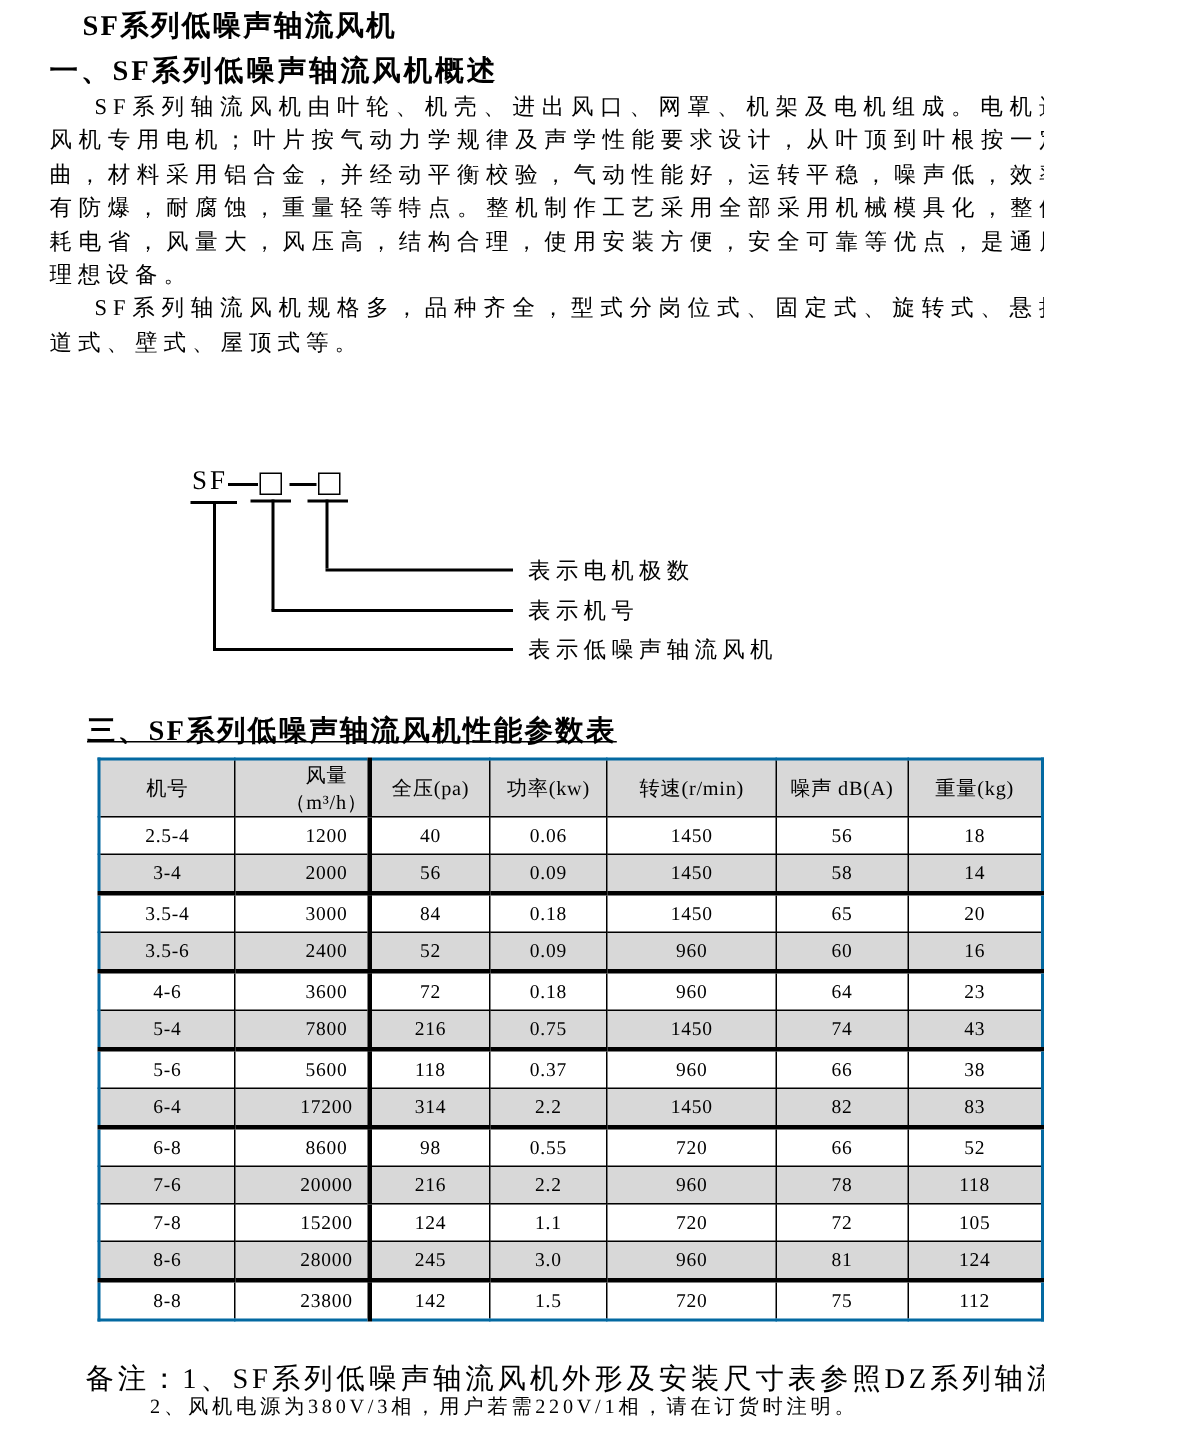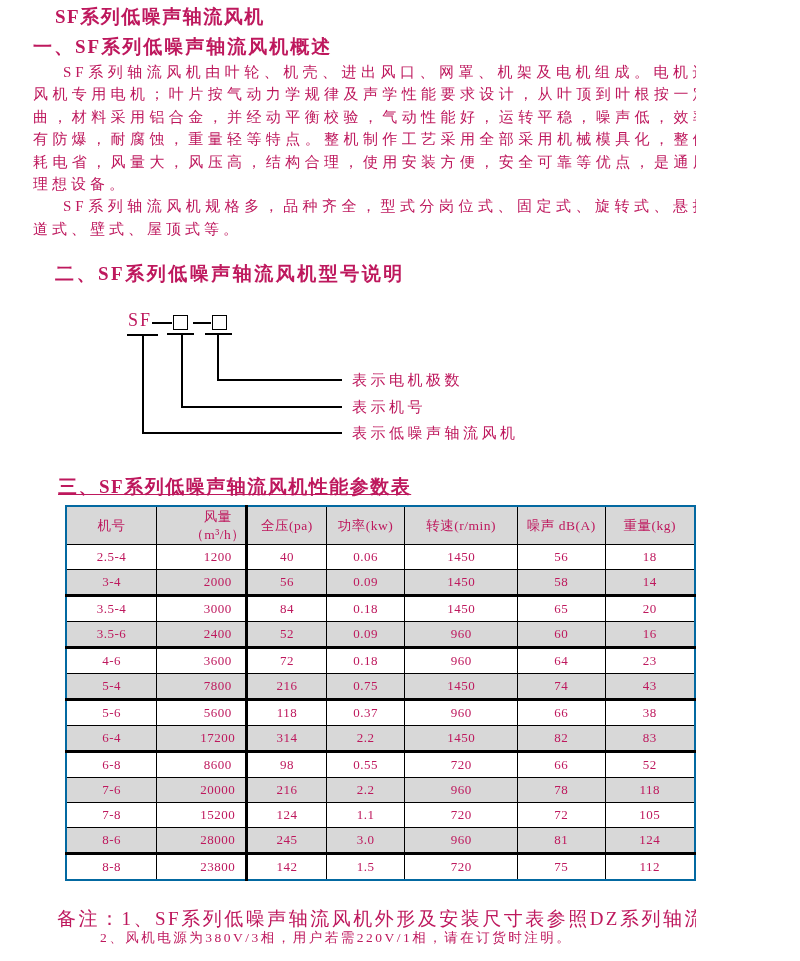--- a/index.html
+++ b/index.html
@@ -1,18 +1,18 @@
 <!DOCTYPE html>
 <html><head>
 <meta charset="utf-8">
 <style>
   html,body { margin:0; padding:0; background:#ffffff; }
   .page {
     position:relative; width:696px; height:961px; background:#ffffff;
-    font-family:"Liberation Serif","DejaVu Serif",serif; color:#be185d;
+    font-family:"Liberation Serif","DejaVu Serif",serif; color:#000000;
     overflow:hidden;
   }
   .doc-title { position:absolute; left:55px; top:4px; font-size:19px; font-weight:bold; letter-spacing:1.5px; white-space:nowrap; }
   .h1 { position:absolute; left:33px; top:34px; font-size:19px; font-weight:bold; letter-spacing:2px; white-space:nowrap;text-align:center; }
   .body-text { position:absolute; left:33px; top:61px; width:737px; font-size:15px; line-height:22.4px; letter-spacing:4px; text-align:justify; }
   .body-text p { margin:0; text-indent:2em; }
   .h2 { position:absolute; left:55px; top:261px; font-size:19px; font-weight:bold; letter-spacing:2.5px; white-space:nowrap; }
   .h3 { position:absolute; left:58px; top:474px; font-size:19px; font-weight:bold; letter-spacing:1.5px; white-space:nowrap;text-decoration:underline; }
 
   
@@ -43,21 +43,20 @@
 
   <div class="doc-title">SF系列低噪声轴流风机</div>
 
   <div class="h1">一、SF系列低噪声轴流风机概述</div>
 
   <div class="body-text">
     <p>SF系列轴流风机由叶轮、机壳、进出风口、网罩、机架及电机组成。电机选用优质风机专用电机；叶片按气动力学规律及声学性能要求设计，从叶顶到叶根按一定规律扭曲，材料采用铝合金，并经动平衡校验，气动性能好，运转平稳，噪声低，效率高，具有防爆，耐腐蚀，重量轻等特点。整机制作工艺采用全部采用机械模具化，整体光洁，耗电省，风量大，风压高，结构合理，使用安装方便，安全可靠等优点，是通风降温的理想设备。</p>
     <p>SF系列轴流风机规格多，品种齐全，型式分岗位式、固定式、旋转式、悬挂式、管道式、壁式、屋顶式等。</p>
   </div>
 
-  <div class="h2">二、SF系列低噪声轴流风机型号说明</div>
 
   <div>
     <span class="sf-code">SF</span>
 
     <div class="dline" style="left:152px; top:322px; width:20px; height:1.5px;"></div>
     <div class="dbox" style="left:173px; top:315px;"></div>
 
     <div class="dline" style="left:193px; top:322px; width:18px; height:1.5px;"></div>
     <div class="dbox" style="left:212px; top:315px;"></div>
 

